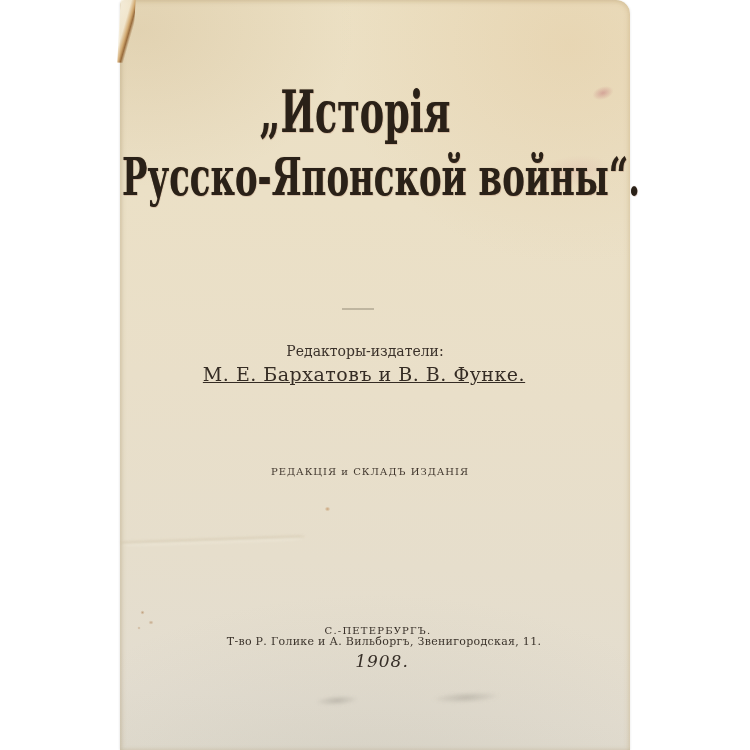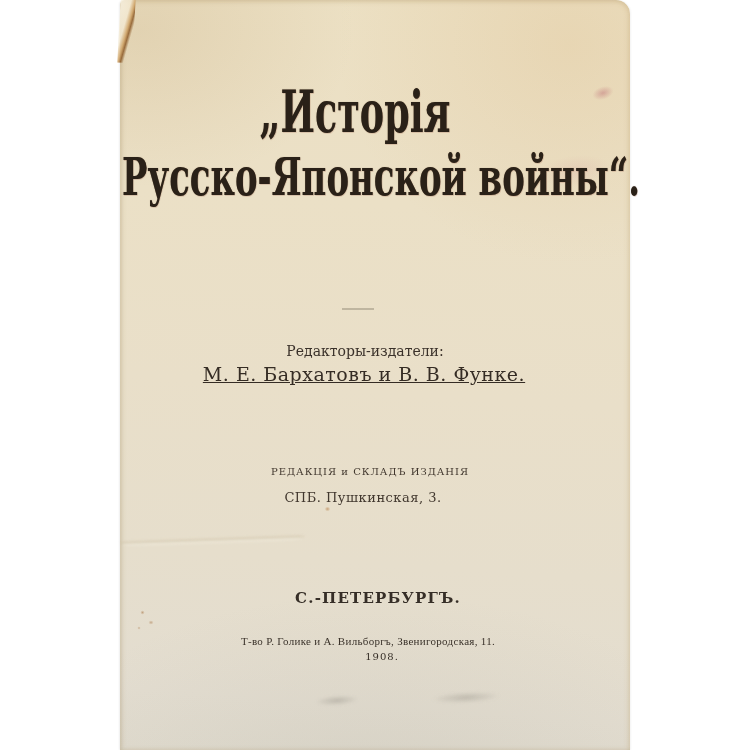--- a/index.html
+++ b/index.html
@@ -134,35 +134,34 @@
     left: 250px; top: 466px;
     font-size: 10px; letter-spacing: 1px;
     color: #41372e;
   }
   .redaction-2 {
     left: 243px; top: 490px;
     font-size: 13px; letter-spacing: 0.5px;
     color: #41372e;
   }
   .city {
-    left: 258px; top: 589px;
-    font-size: 15px; letter-spacing: 1.2px;
+    left: 258px; top: 625px;
+    font-size: 10px; letter-spacing: 1.2px;
     color: #362e27;
-    font-weight: bold;
   }
   .publisher {
-    left: 248px; top: 635px;
+    left: 264px; top: 635px;
     font-size: 11px; letter-spacing: 0.3px;
     color: #3b332b;
-    font-family: Liberation Serif, serif;
   }
   .year {
     left: 262px; top: 651px;
-    font-size: 10px; letter-spacing: 1px;
+    font-size: 17px; letter-spacing: 1px;
     color: #362e27;
+    font-style: italic;
   }
 </style>
 </head>
 <body>
 
 <div class="scene">
   <div class="page">
 
     <div class="corner-curl"></div>
 
@@ -182,21 +181,20 @@
 
 
     <div class="separator-rule"></div>
 
     <div class="line editors-label">Редакторы-издатели:</div>
 
     <div class="line editors-names">М. Е. Бархатовъ и В. В. Функе.</div>
 
     <div class="line redaction-1">РЕДАКЦІЯ и СКЛАДЪ ИЗДАНІЯ</div>
 
-    <div class="line redaction-2">СПБ. Пушкинская, 3.</div>
 
     <div class="line city">С.-ПЕТЕРБУРГЪ.</div>
 
     <div class="line publisher">Т-во Р. Голике и А. Вильборгъ, Звенигородская, 11.</div>
 
     <div class="line year">1908.</div>
   </div>
 </div>
 
 </body></html>

